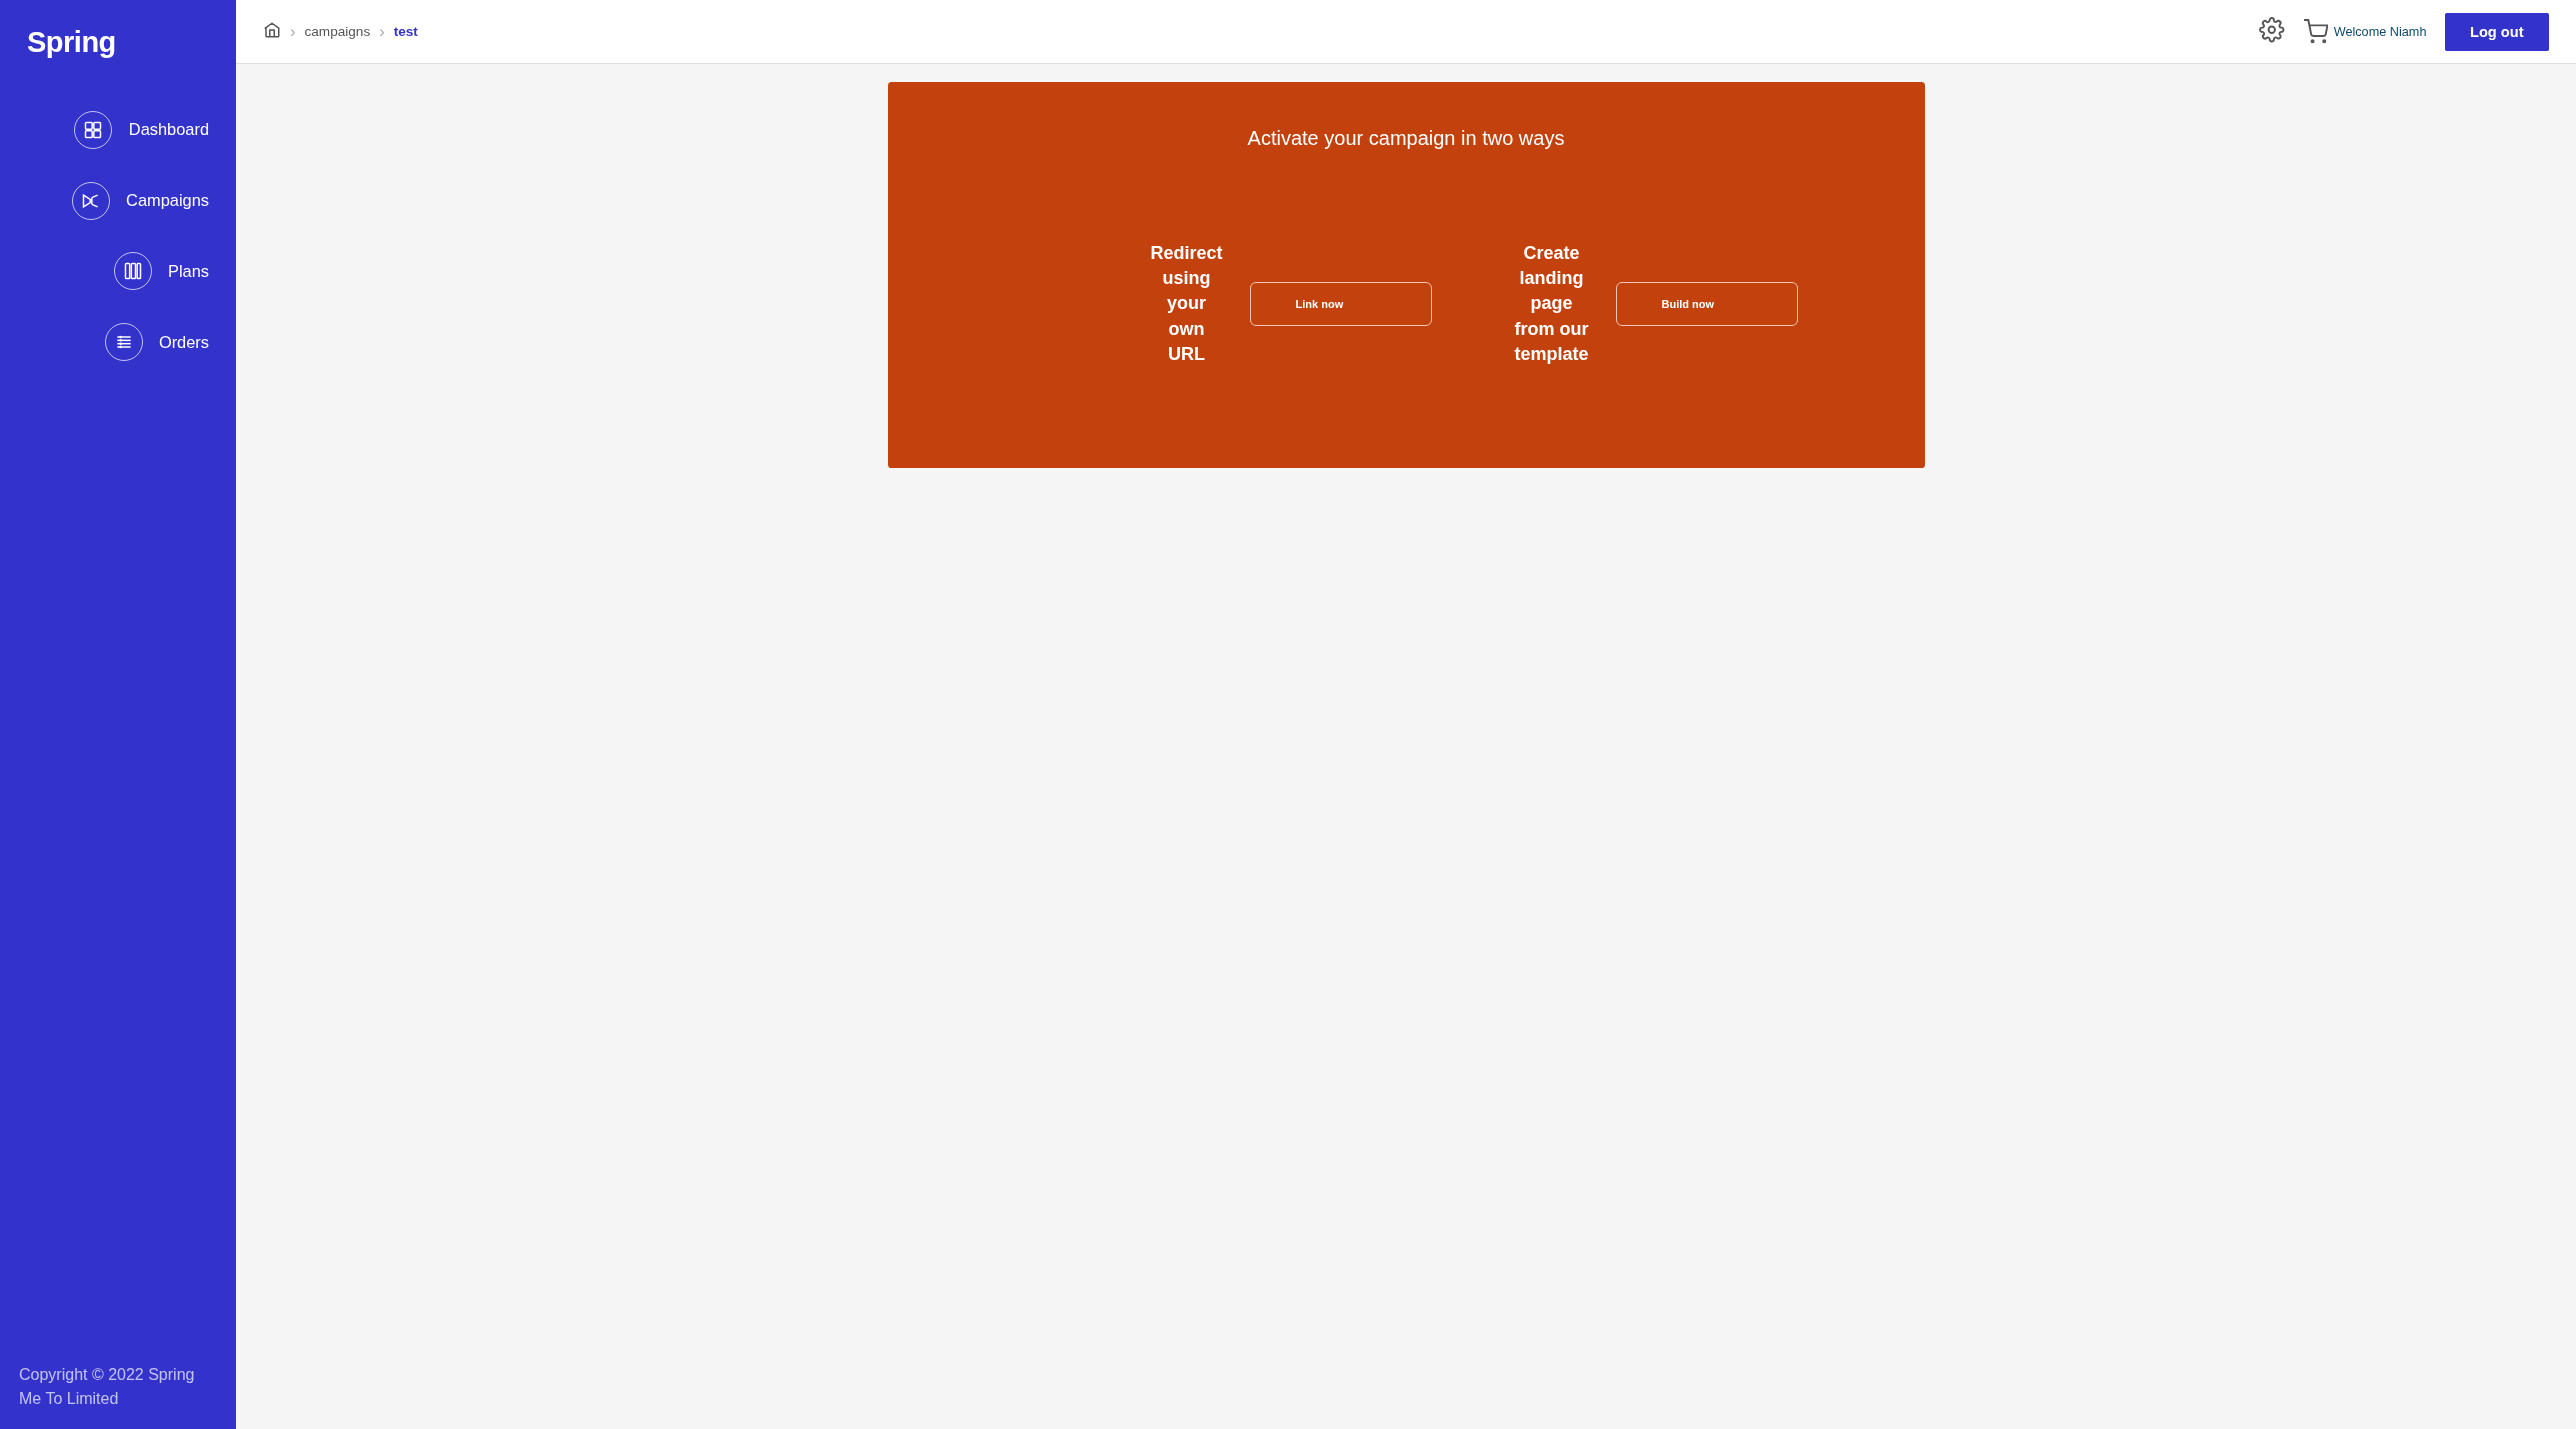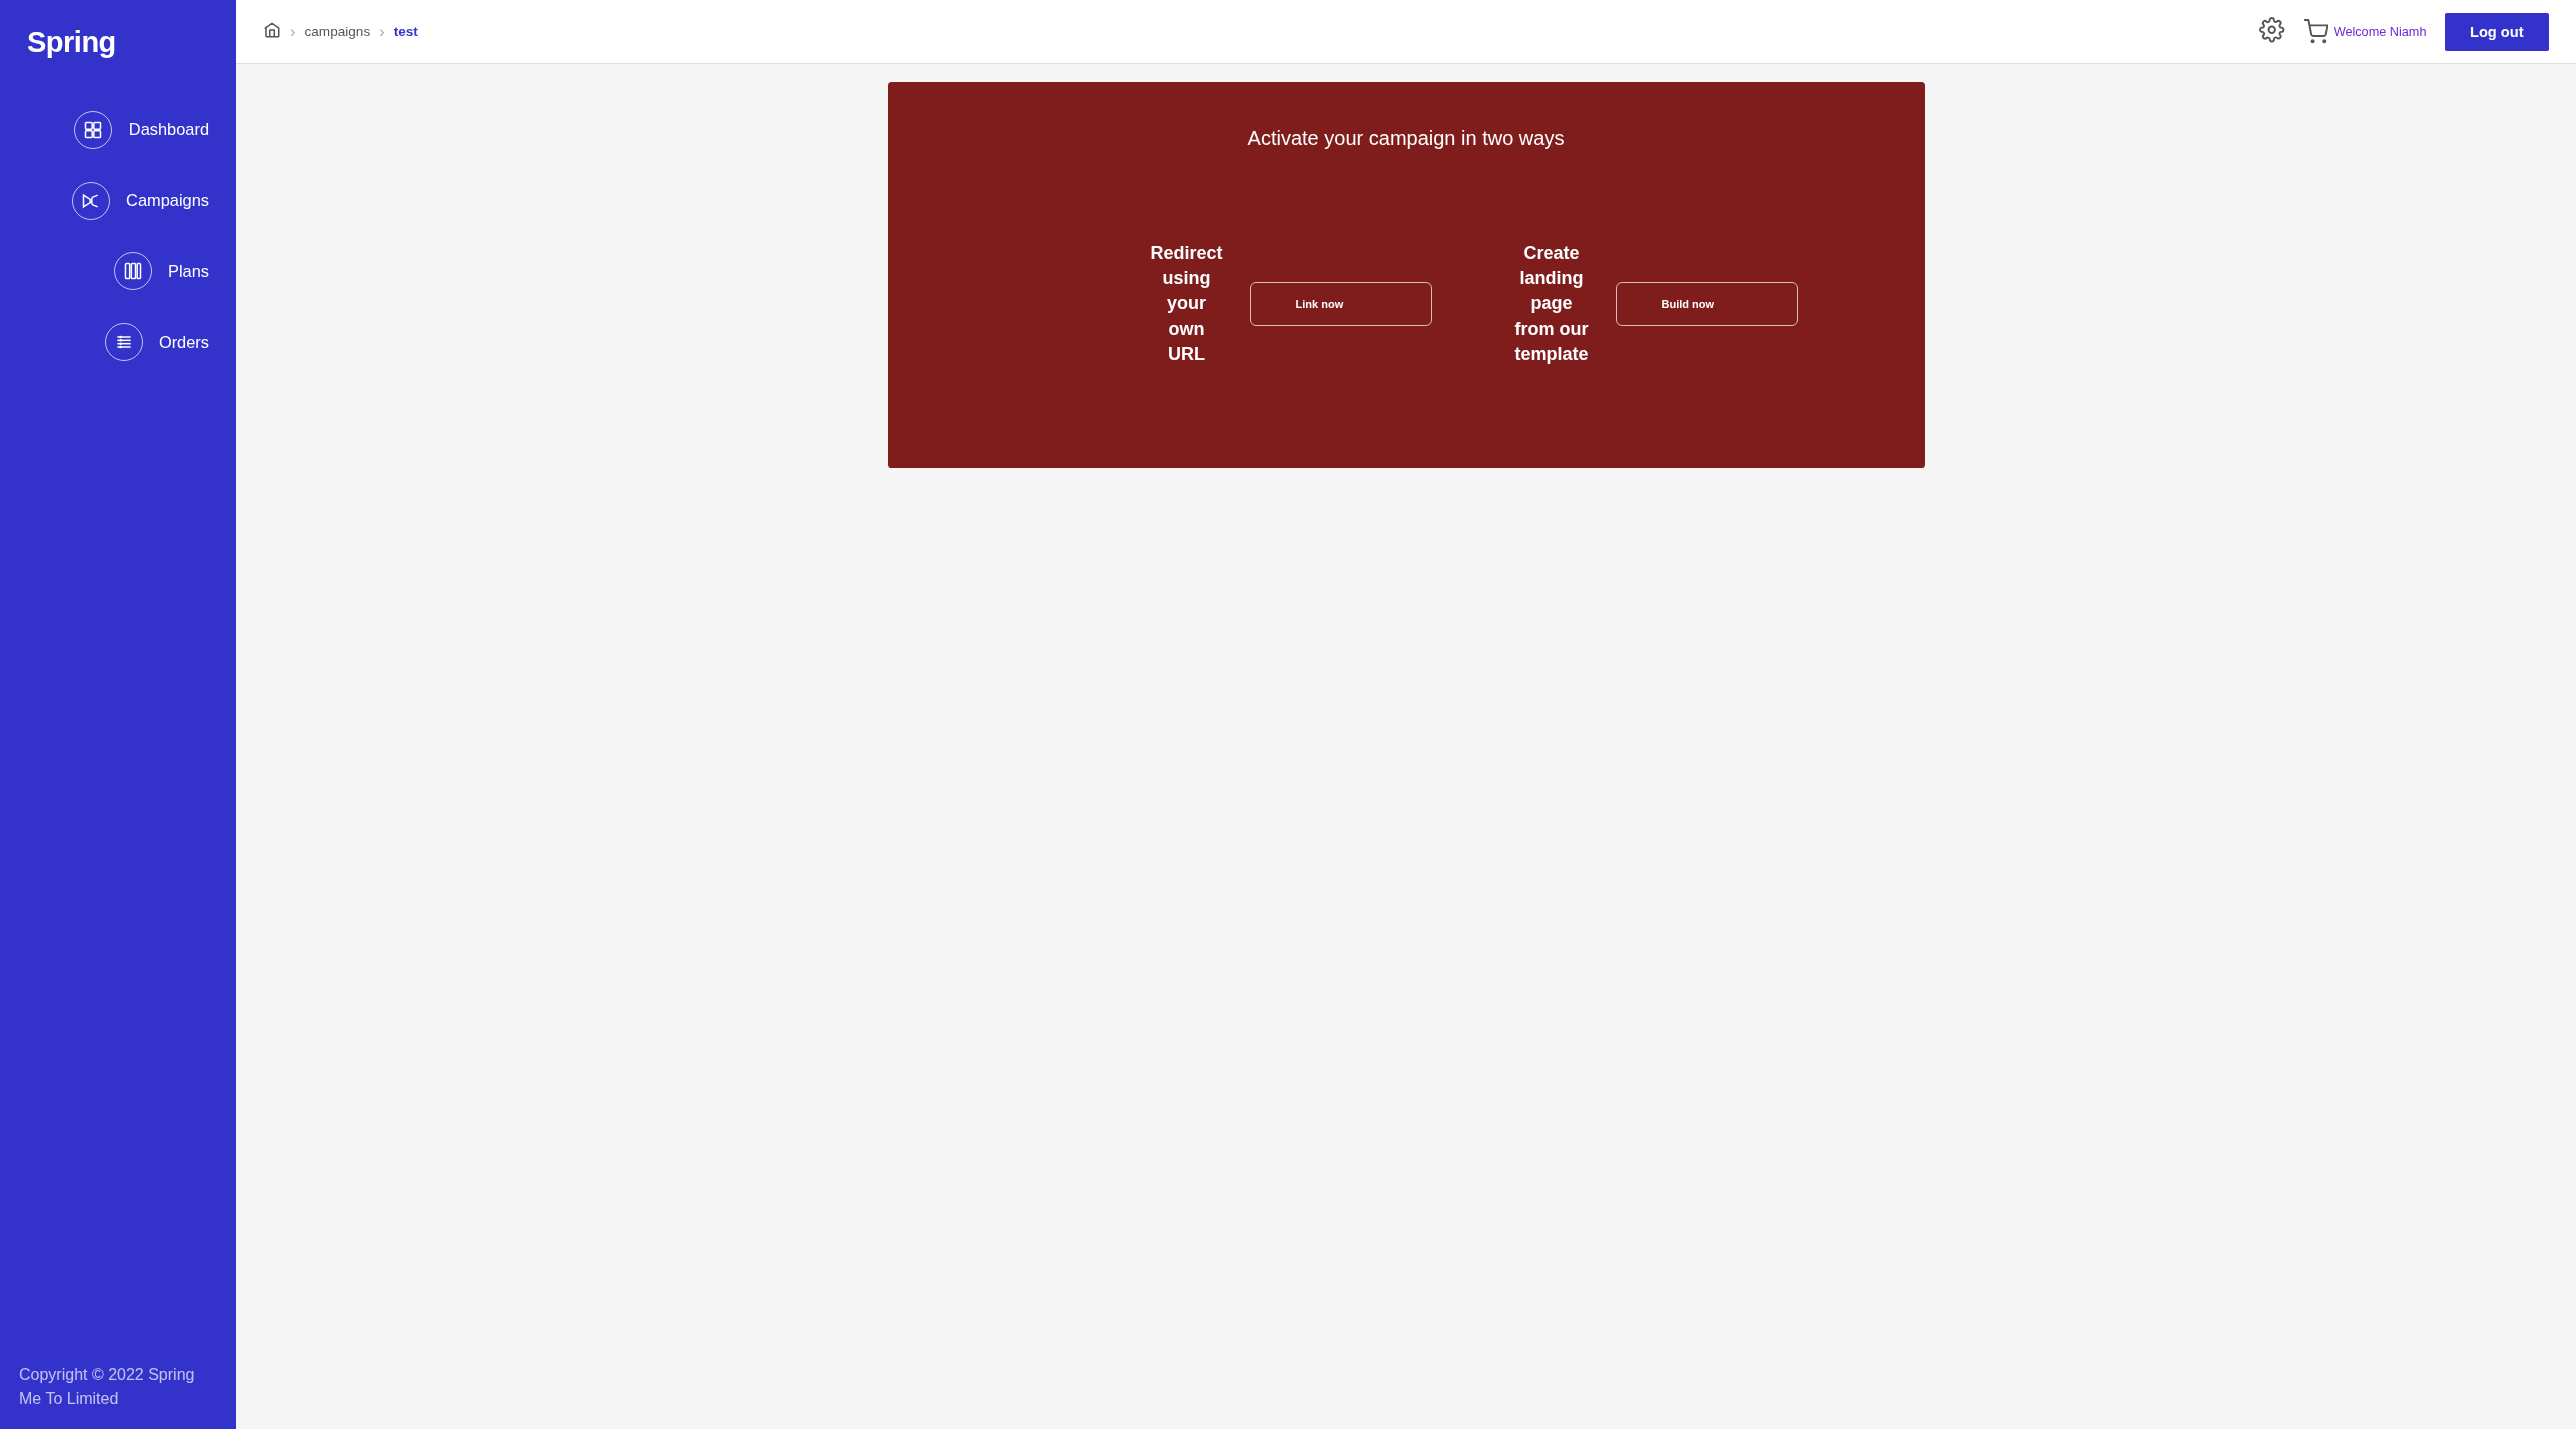--- a/index.html
+++ b/index.html
@@ -123,21 +123,21 @@
     }
     .cart-area svg {
       width: 25.5px;
       height: 25.5px;
       stroke: #555;
       fill: none;
       stroke-width: 1.8;
     }
     .welcome-text {
       font-size: 12.7px;
-      color: #6d28d9;
+      color: #0c4a6e;
     }
     .logout-btn {
       background: #3333cc;
       color: white;
       border: none;
       padding: 11px 25.5px;
       font-size: 14.6px;
       font-weight: 600;
       cursor: pointer;
       border-radius: 1.8px;
@@ -149,21 +149,21 @@
       padding: 18px 18px;
       overflow-y: auto;
       background: #f5f5f5;
       display: flex;
       align-items: flex-start;
       justify-content: center;
     }
 
     
     .activation-card {
-      background: #7f1d1d;
+      background: #c2410c;
       border-radius: 3.6px;
       padding: 45px 55px 55px 55px;
       width: 100%;
       max-width: 1037px;
       display: flex;
       flex-direction: column;
       align-items: center;
     }
     .activation-title {
       color: white;

